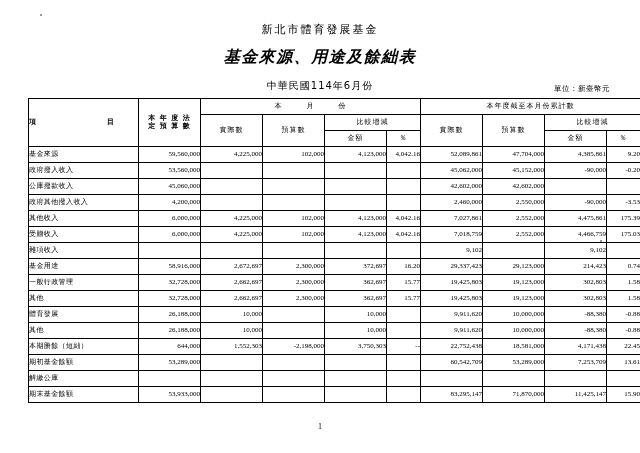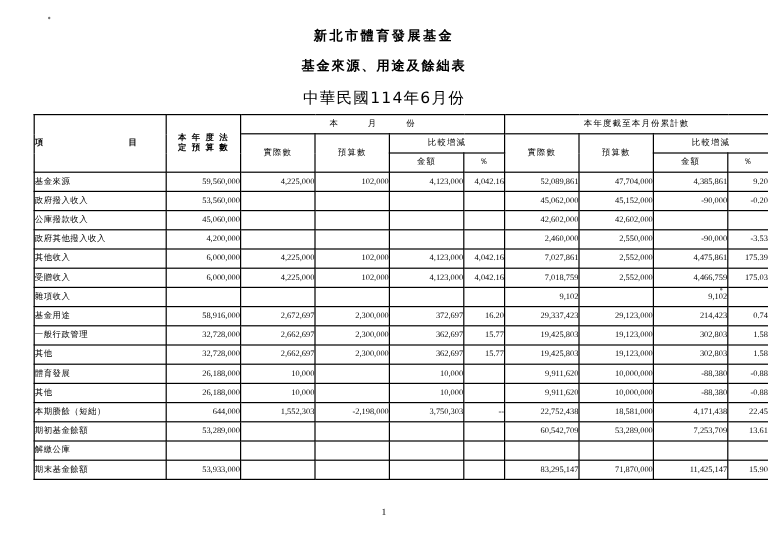--- a/index.html
+++ b/index.html
@@ -20,32 +20,33 @@
     width: 640px;
     height: 453px;
     box-sizing: border-box;
     padding: 14px 28px 0 28px;
   }
   .title-block {
     text-align: center;
   }
   .doc-title {
     font-size: 11px;
-    font-weight: bold;
+    font-weight: normal;
     letter-spacing: 2px;
     margin-top: 8px;
   }
   .doc-subtitle {
-    font-size: 11px;
+    font-size: 16px;
     font-weight: bold;
     letter-spacing: 1.5px;
     margin-top: 10px;
+    font-style: italic;
   }
   .doc-period {
-    font-size: 13px;
+    font-size: 10px;
     letter-spacing: 1px;
     margin-top: 11px;
   }
   .unit-line {
     text-align: right;
     font-size: 7.5px;
     margin-top: -9px;
     padding-right: 2px;
     letter-spacing: 0.5px;
   }
@@ -123,20 +124,21 @@
 <div class="page">
 
   <div class="speck" style="left:40px; top:14px;"></div>
   <div class="speck" style="left:600px; top:240px;"></div>
 
   <div class="title-block">
     <div class="doc-title">新北市體育發展基金</div>
     <div class="doc-subtitle">基金來源、用途及餘絀表</div>
     <div class="doc-period">中華民國114年6月份</div>
   </div>
+  <div class="unit-line">單位：新臺幣元</div>
 
   <table class="fin">
     <colgroup>
       <col style="width:110px">
       <col style="width:62px">
       <col style="width:62px">
       <col style="width:62px">
       <col style="width:62px">
       <col style="width:34px">
       <col style="width:62px">

